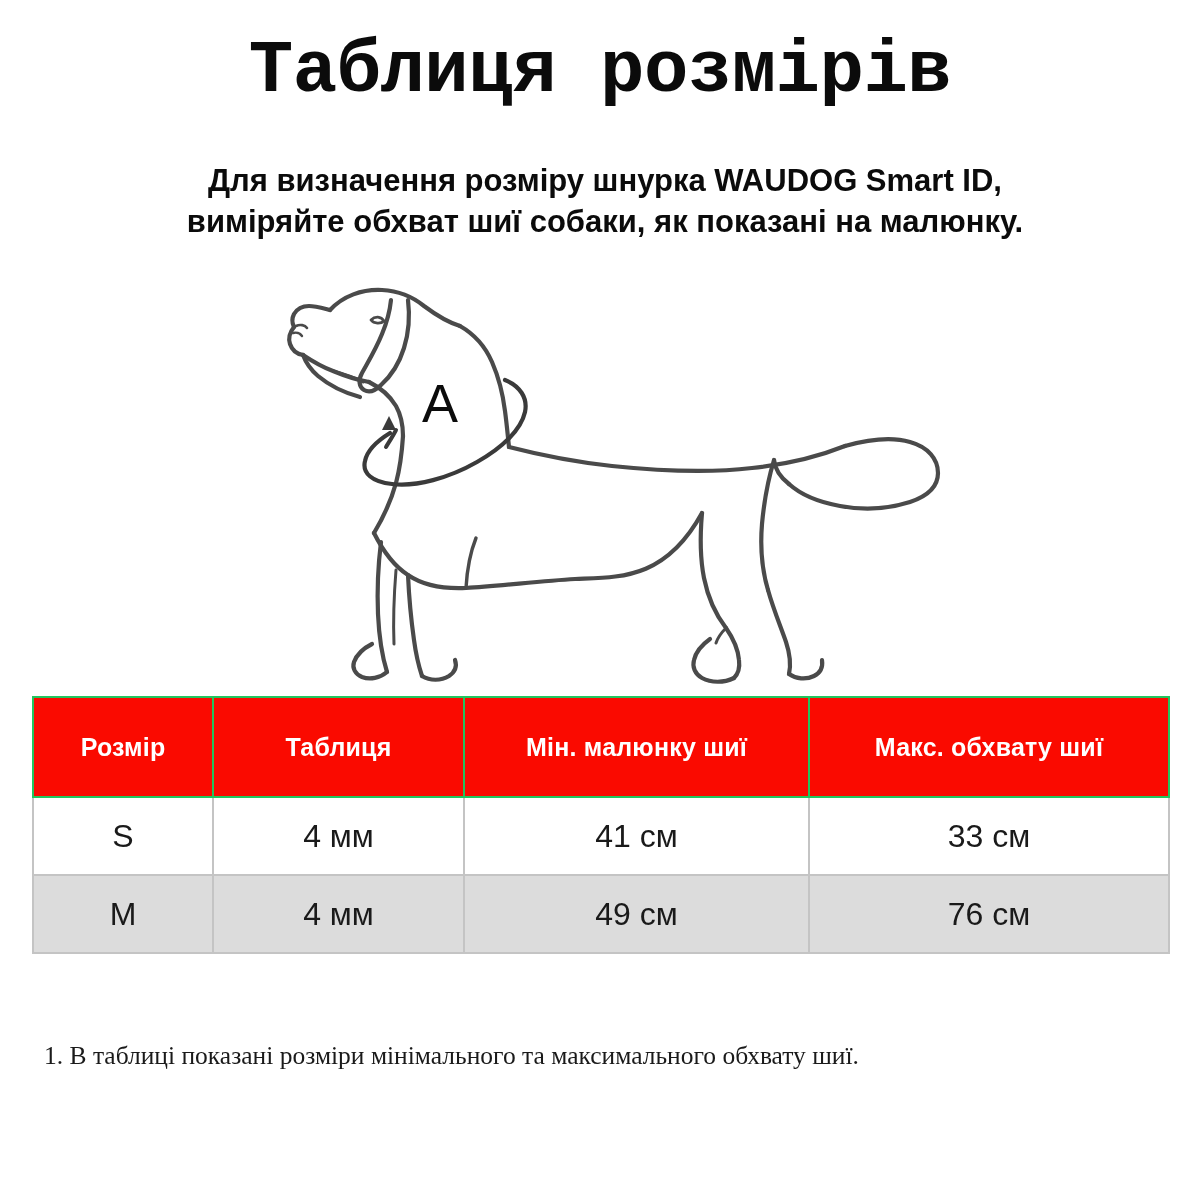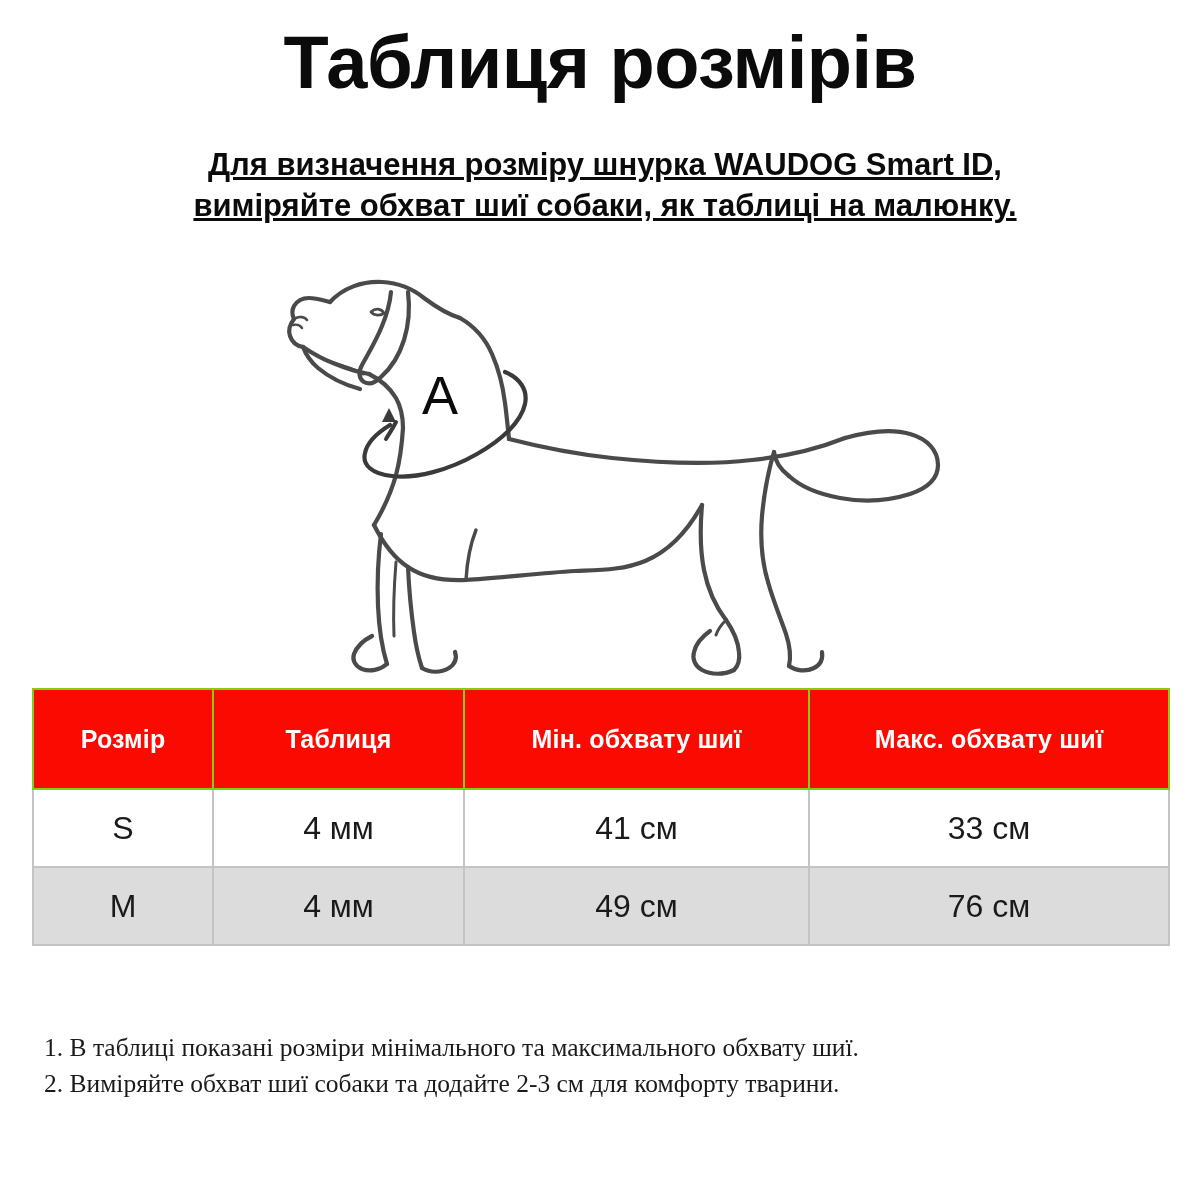--- a/index.html
+++ b/index.html
@@ -25,37 +25,37 @@
   }
 
   
   .title {
     text-align: center;
     font-size: 74px;
     font-weight: 700;
     letter-spacing: -0.5px;
     line-height: 1;
     color: #0b0b0b;
-    margin: 0;
+    margin: 8px;
     padding-top: 26px;
     white-space: nowrap;
+    font-family: Liberation Mono, monospace;
   }
 
   
   .subtitle {
     text-align: center;
     font-size: 31px;
     font-weight: 700;
     line-height: 1.33;
     color: #0b0b0b;
     margin: 0;
     padding-top: 44px;
     padding-left: 55px;
     padding-right: 45px;
-    text-decoration: underline;
   }
   .subtitle-line { display: block; white-space: nowrap; }
 
   
   .illustration {
     position: absolute;
     left: 0;
     top: 262px;
     width: 1200px;
     height: 420px;
@@ -81,21 +81,21 @@
   table.size-table col.c3 { width: 360px; }
 
   table.size-table th {
     background: #fa0a00;
     color: #ffffff;
     font-size: 25px;
     font-weight: 700;
     height: 98px;
     text-align: center;
     vertical-align: middle;
-    border: 2px solid #84cc16;
+    border: 2px solid #22c55e;
     padding: 0 6px;
     white-space: nowrap;
     letter-spacing: 0.2px;
   }
   table.size-table td {
     height: 76px;
     text-align: center;
     vertical-align: middle;
     border: 2px solid #c4c4c4;
     font-size: 32px;
@@ -125,21 +125,21 @@
 </style>
 </head>
 <body>
 
 <div class="page">
 
   <h1 class="title">Таблиця розмірів</h1>
 
   <div class="subtitle">
     <span class="subtitle-line">Для визначення розміру шнурка WAUDOG Smart ID,</span>
-    <span class="subtitle-line">виміряйте обхват шиї собаки, як таблиці на малюнку.</span>
+    <span class="subtitle-line">виміряйте обхват шиї собаки, як показані на малюнку.</span>
   </div>
 
   <div class="illustration">
     <svg width="1200" height="420" viewBox="0 0 1200 420" xmlns="http://www.w3.org/2000/svg">
       <g fill="none" stroke="#4a4a4a" stroke-width="4.2" stroke-linecap="round" stroke-linejoin="round">
 
         <path d="M330 40 C 343 26, 362 19, 382 20
                  C 400 21, 413 27, 424 36
                  C 436 45, 447 52, 460 56"></path>
 
@@ -251,21 +251,21 @@
       <colgroup>
         <col class="c0">
           <col class="c1">
           <col class="c2">
           <col class="c3">
       </colgroup>
       <thead>
         <tr>
           <th>Розмір</th>
           <th>Таблиця</th>
-          <th>Мін. обхвату шиї</th>
+          <th>Мін. малюнку шиї</th>
           <th>Макс. обхвату шиї</th>
         </tr>
       </thead>
       <tbody>
         <tr class="row-odd">
           <td>S</td>
           <td>4 мм</td>
           <td>41 см</td>
           <td>33 см</td>
         </tr>
@@ -274,16 +274,15 @@
           <td>4 мм</td>
           <td>49 см</td>
           <td>76 см</td>
         </tr>
       </tbody>
     </table>
   </div>
 
   <div class="notes">
     <div class="note">1. В таблиці показані розміри мінімального та максимального обхвату шиї.</div>
-    <div class="note">2. Виміряйте обхват шиї собаки та додайте 2-3 см для комфорту тварини.</div>
   </div>
 
 </div>
 
 </body></html>

